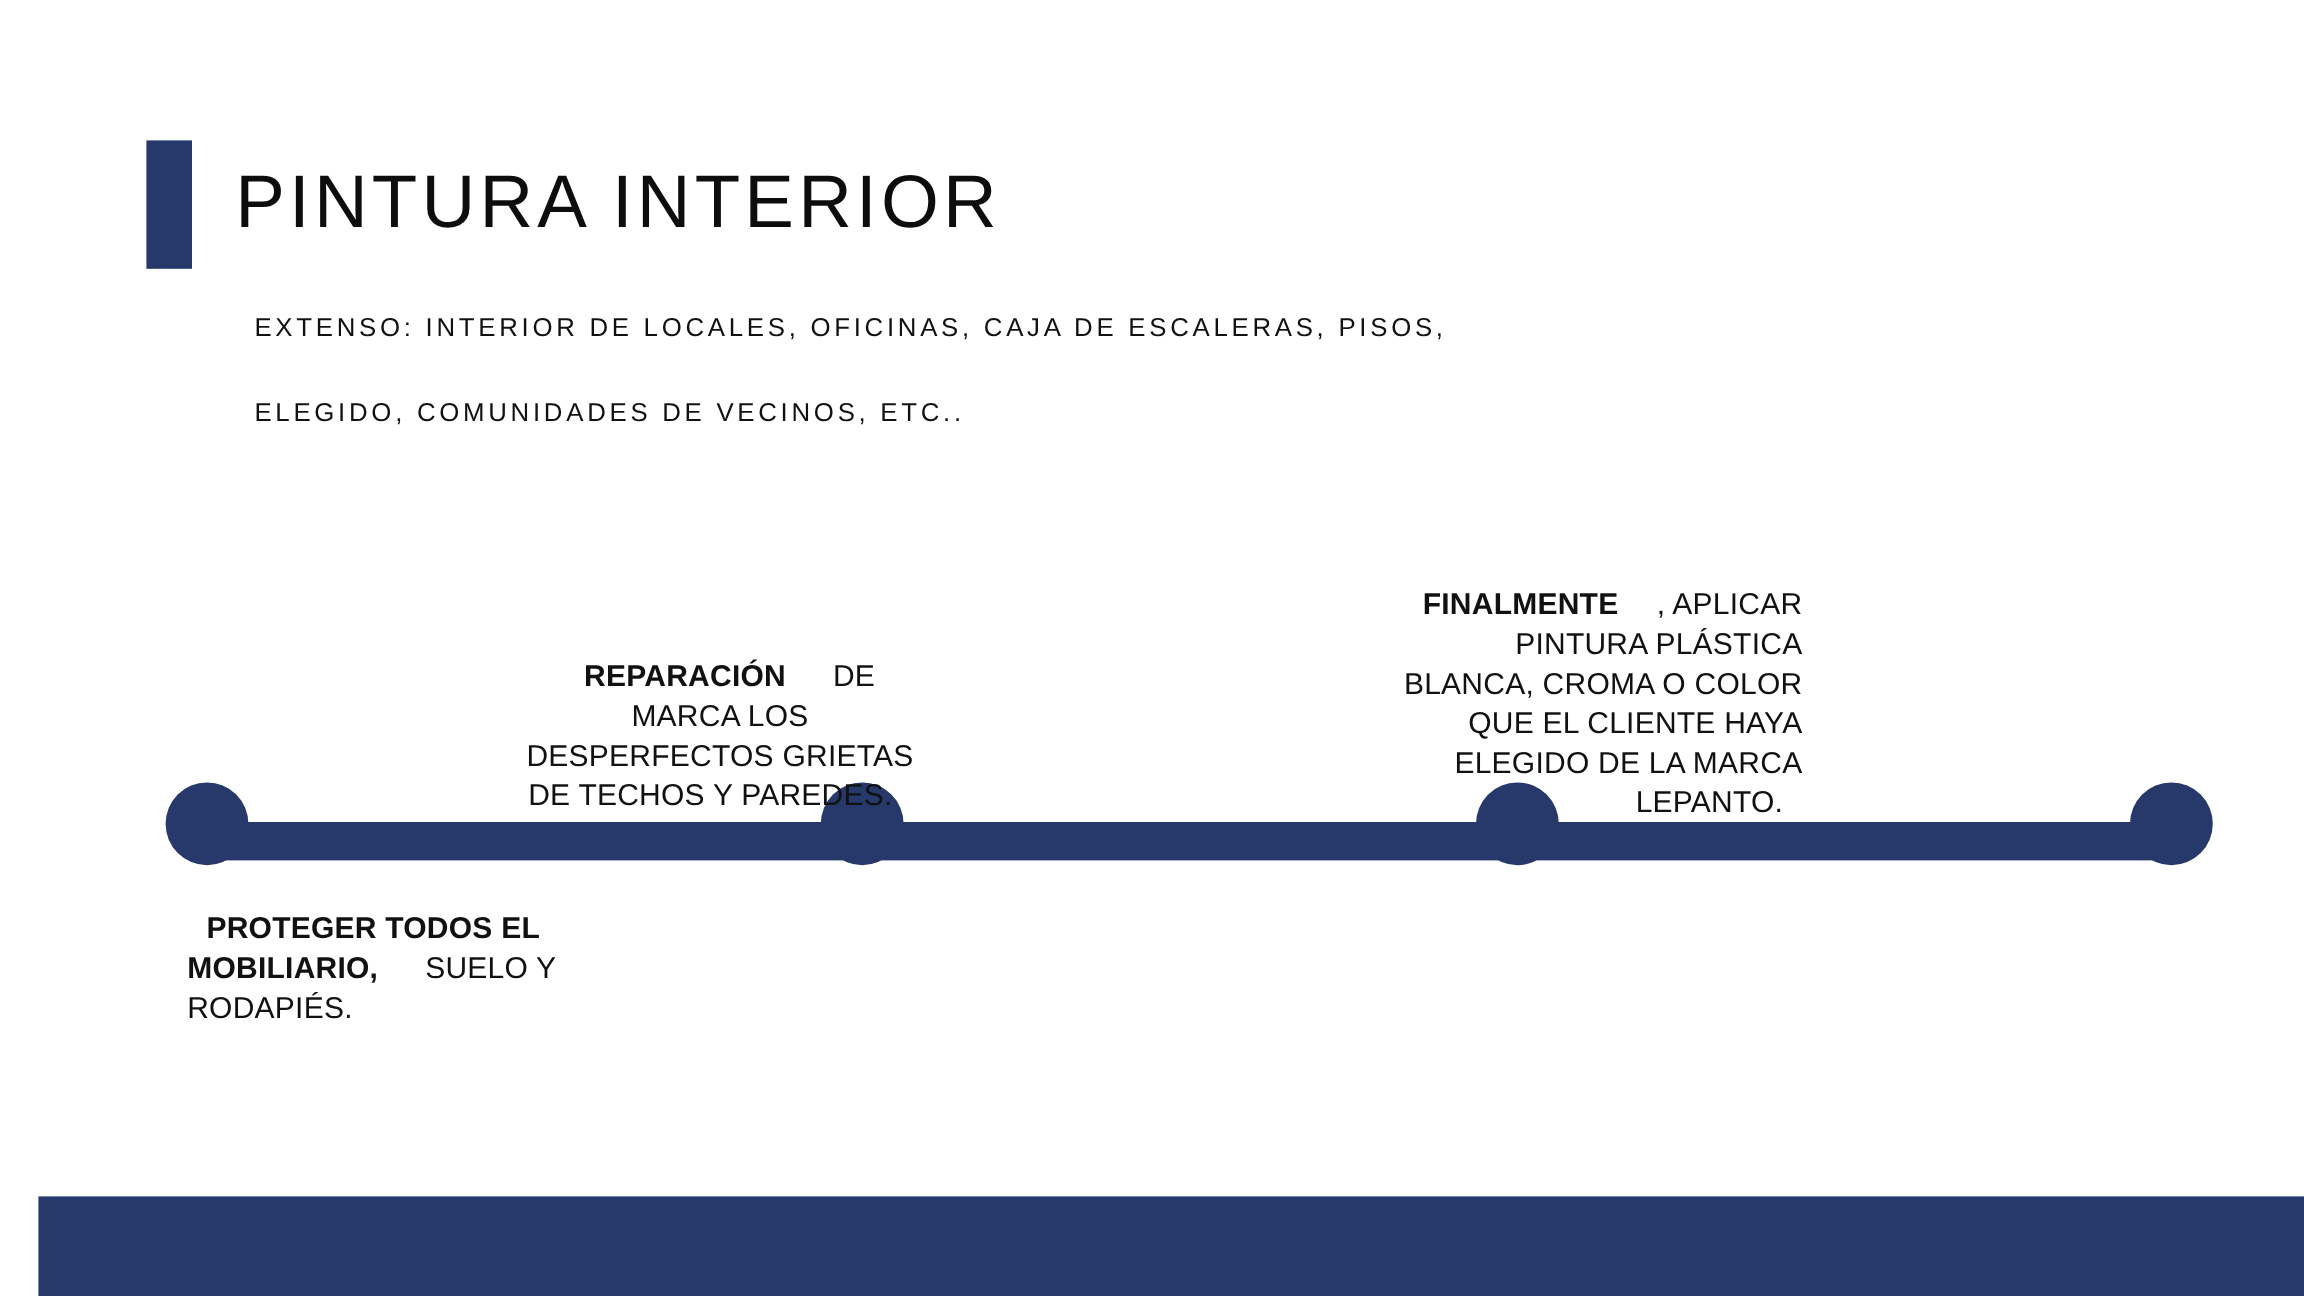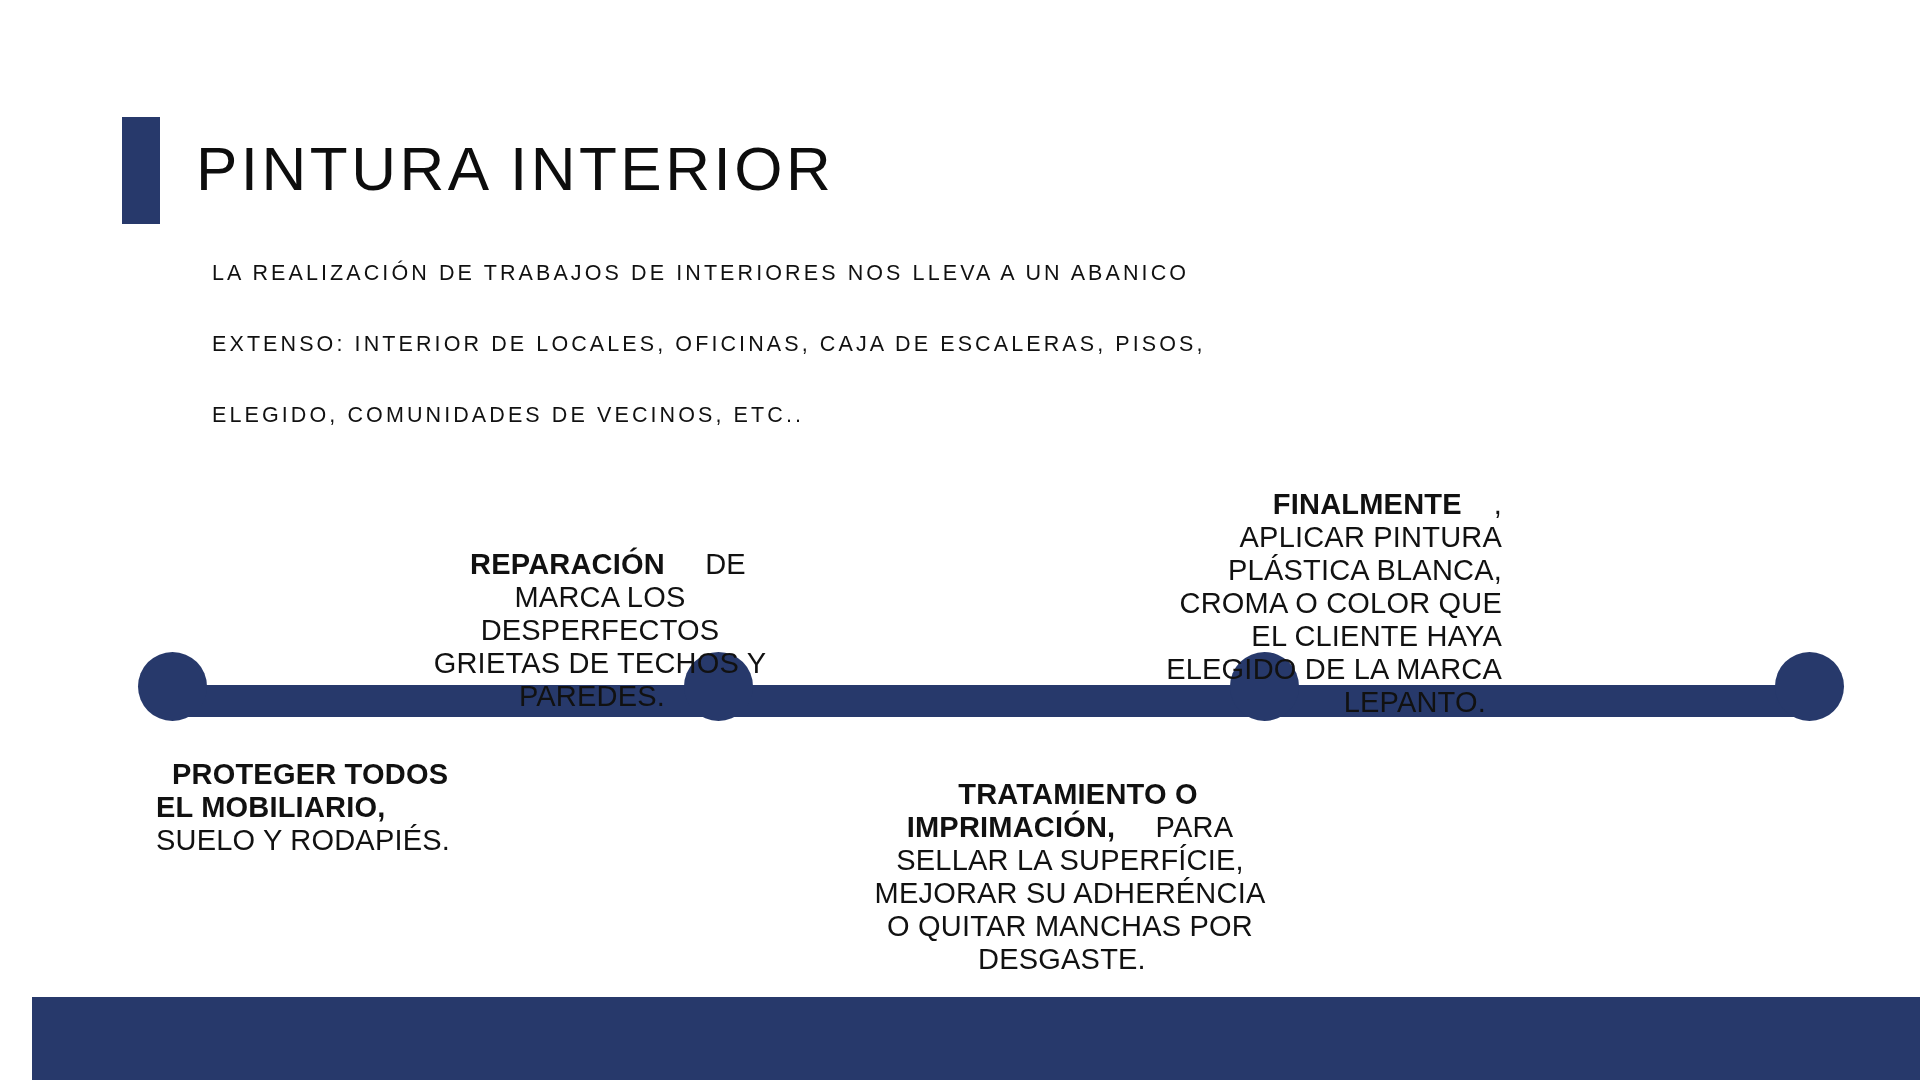--- a/index.html
+++ b/index.html
@@ -73,21 +73,21 @@
     top: 620px;
   }
   .dot-1 { left: 106px; }
   .dot-2 { left: 652px; }
   .dot-3 { left: 1198px; }
   .dot-4 { left: 1743px; }
 
   
   .step-text {
     position: absolute;
-    font-size: 29px;
+    font-size: 25px;
     font-weight: 400;
     color: #111111;
     line-height: 33px;
     letter-spacing: 0.2px;
   }
   .step-text b { font-weight: 700; }
 
   .step-1 {
     left: 108px;
     top: 710px;
@@ -129,43 +129,39 @@
 </head>
 <body>
 
 <div id="slide">
 
   <div class="title-accent-bar"></div>
 
   <h1 class="slide-title">PINTURA INTERIOR</h1>
 
   <div class="slide-subtitle">
-    <span class="sub-line">LA REALIZACIÓN DE TRABAJOS DE INTERIORES NOS LLEVA A UN ABANICO</span>
     <span class="sub-line">EXTENSO: INTERIOR DE LOCALES, OFICINAS, CAJA DE ESCALERAS, PISOS,</span>
     <span class="sub-line">ELEGIDO, COMUNIDADES DE VECINOS, ETC..</span>
   </div>
 
   <div class="timeline-line"></div>
 
   <div class="timeline-dot dot-1"></div>
   <div class="timeline-dot dot-2"></div>
   <div class="timeline-dot dot-3"></div>
   <div class="timeline-dot dot-4"></div>
 
   <div class="step-text step-1">
     <b>PROTEGER TODOS EL MOBILIARIO,</b><span> SUELO Y RODAPIÉS.</span>
   </div>
 
   <div class="step-text step-2">
     <b>REPARACIÓN</b><span> DE MARCA LOS DESPERFECTOS GRIETAS DE TECHOS Y PAREDES.</span>
   </div>
 
-  <div class="step-text step-3">
-    <b>TRATAMIENTO O IMPRIMACIÓN,</b><span> PARA SELLAR LA SUPERFÍCIE, MEJORAR SU ADHERÉNCIA O QUITAR MANCHAS POR DESGASTE.</span>
-  </div>
 
   <div class="step-text step-4">
     <b>FINALMENTE</b><span>, APLICAR PINTURA PLÁSTICA BLANCA, CROMA O COLOR QUE EL CLIENTE HAYA ELEGIDO DE LA MARCA LEPANTO.</span>
   </div>
 
   <div class="footer-bar"></div>
 
 </div>
 
 </body></html>

